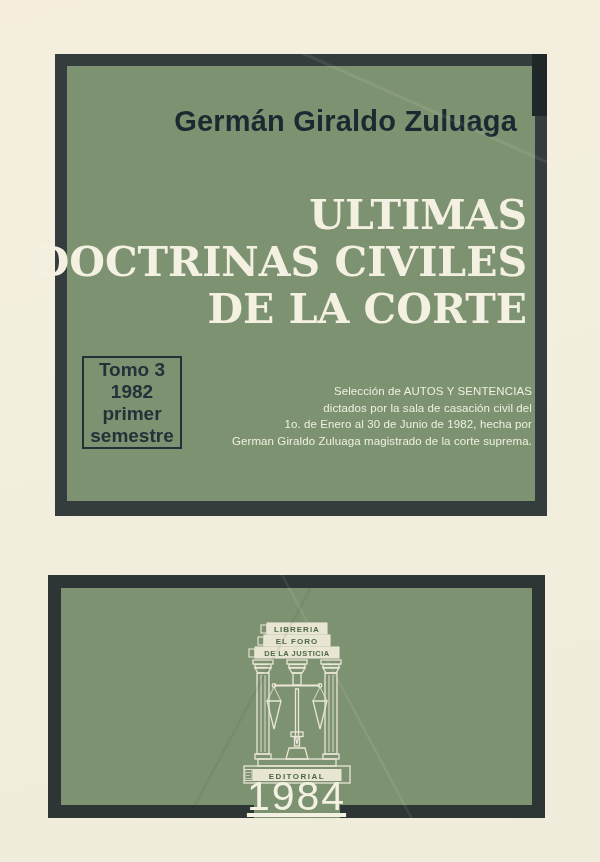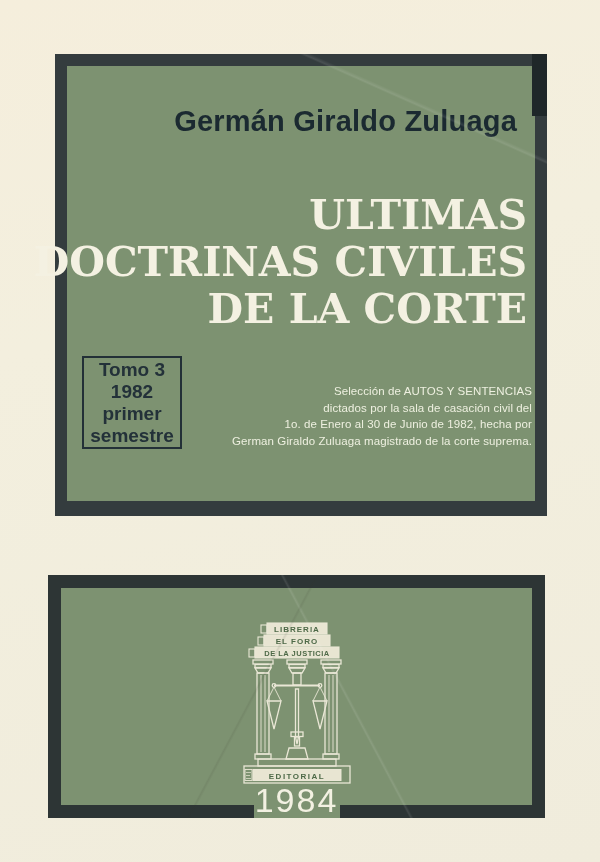--- a/index.html
+++ b/index.html
@@ -59,21 +59,21 @@
       linear-gradient(118deg, transparent 42.7%, rgba(50,50,38,0.10) 43%, transparent 43.4%),
       linear-gradient(62deg, transparent 57.7%, rgba(255,255,255,0.10) 58%, transparent 58.4%);
   }
   .emblem { position:absolute; left:50%; top:33px; transform:translateX(-50%); }
   .year-tab {
     position:absolute; left:50%; bottom:-13px; transform:translateX(-50%);
     width:86px; height:14px; background:#7d9271;
   }
   .year {
     position:absolute; left:50%; bottom:-12px; transform:translateX(-50%);
-    font-size:34px; line-height:1; color:#f3f1e2; letter-spacing:2px; z-index:2;
+    font-size:41px; line-height:1; color:#f3f1e2; letter-spacing:2px; z-index:2;text-decoration:underline;
   }
 
   .emblem-banner-text { font-family:"Liberation Sans",sans-serif; font-weight:bold; fill:#4d6947; }
 </style>
 </head>
 <body>
 
 <div class="page">
 
   <div class="top-panel">

